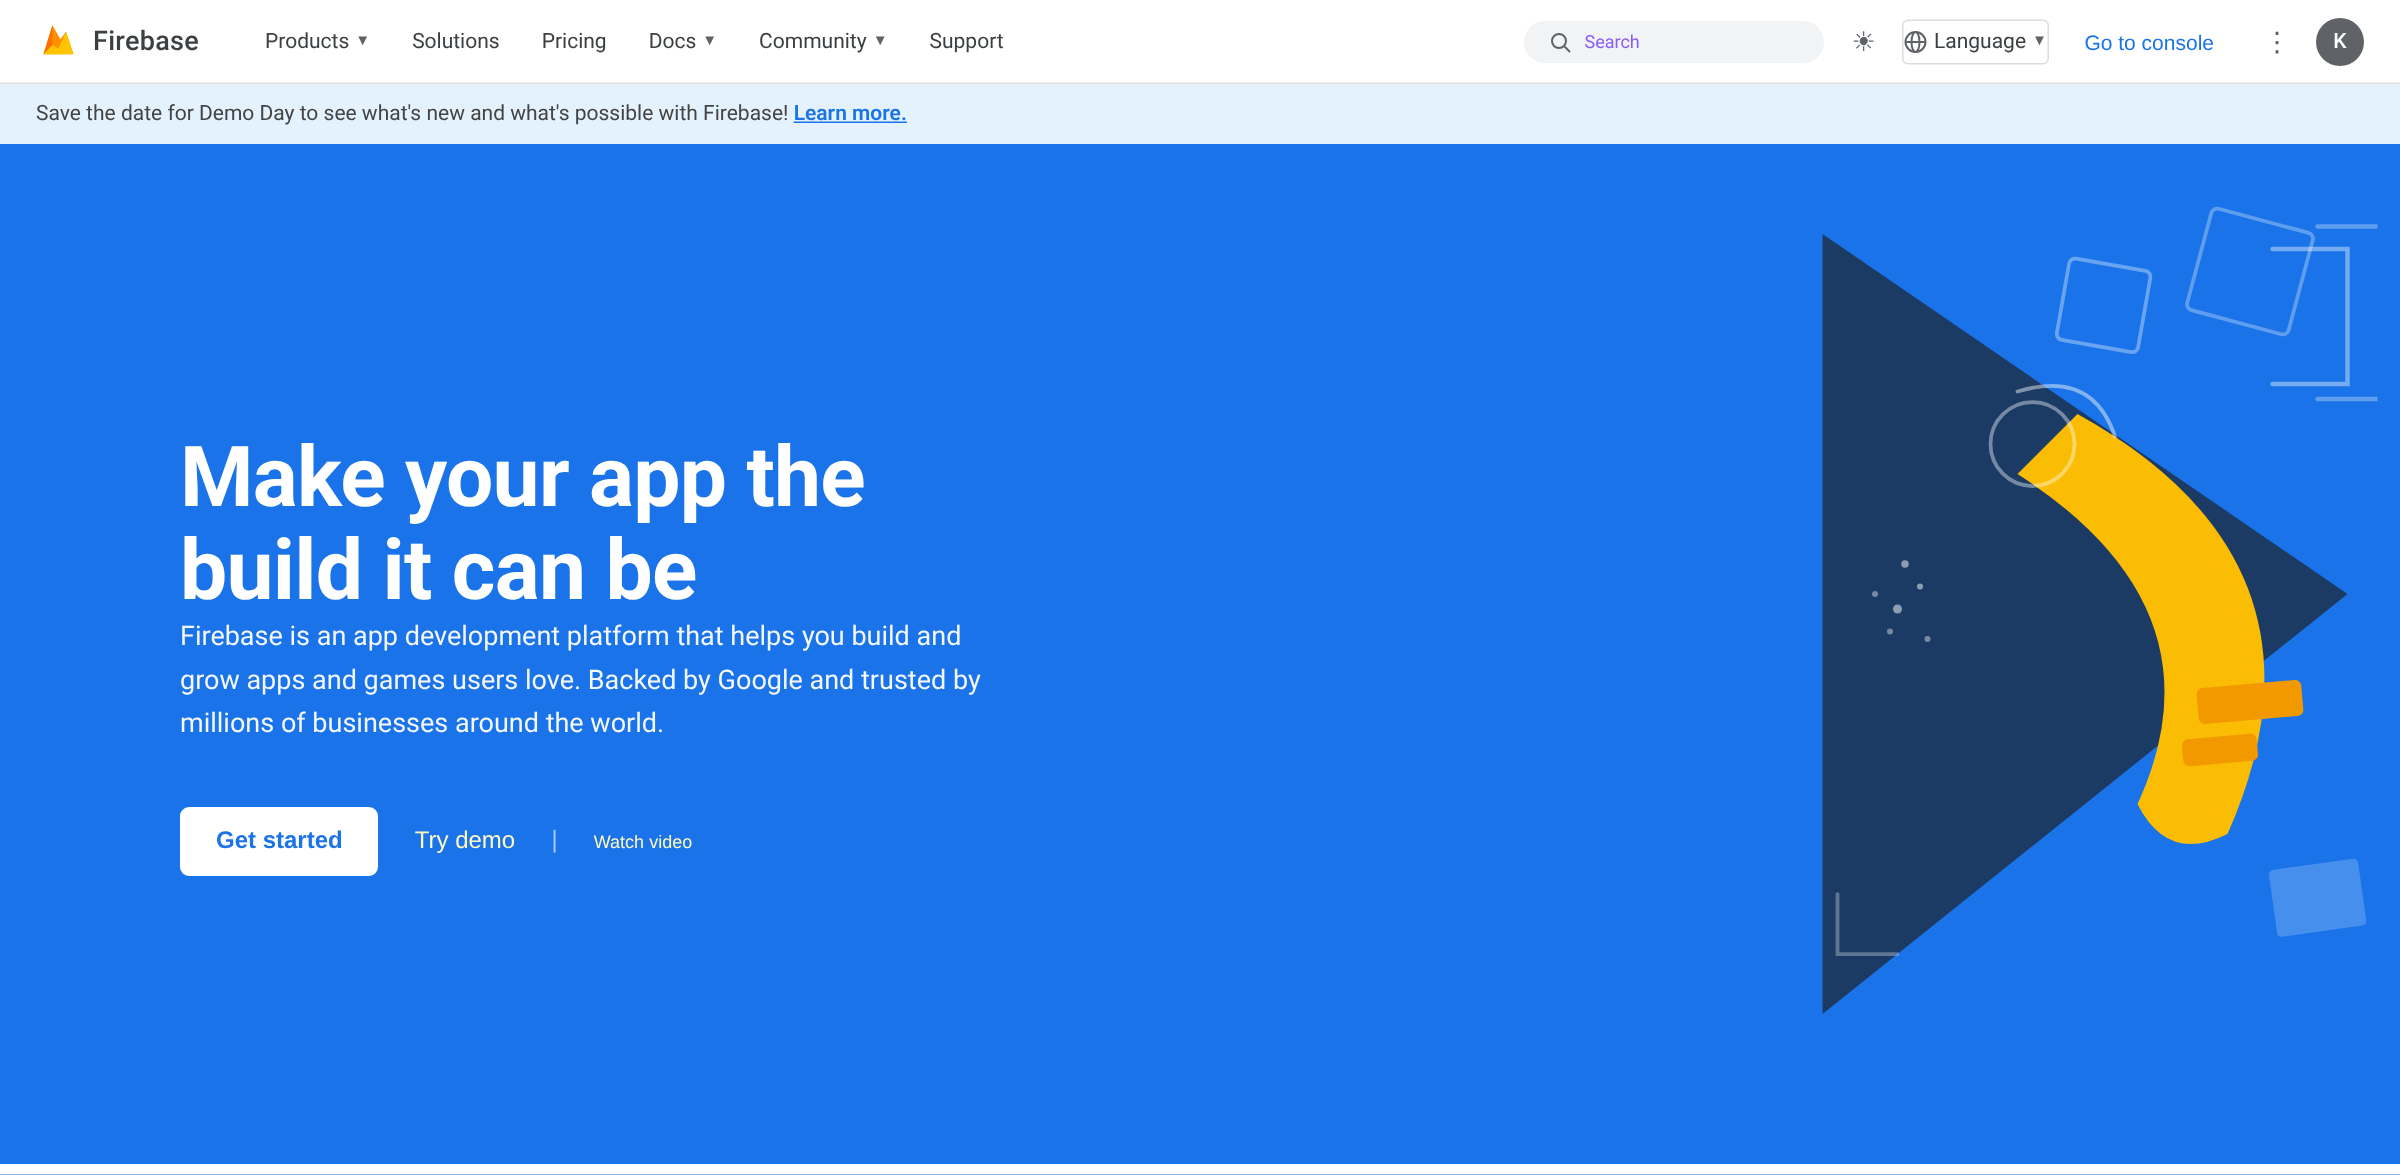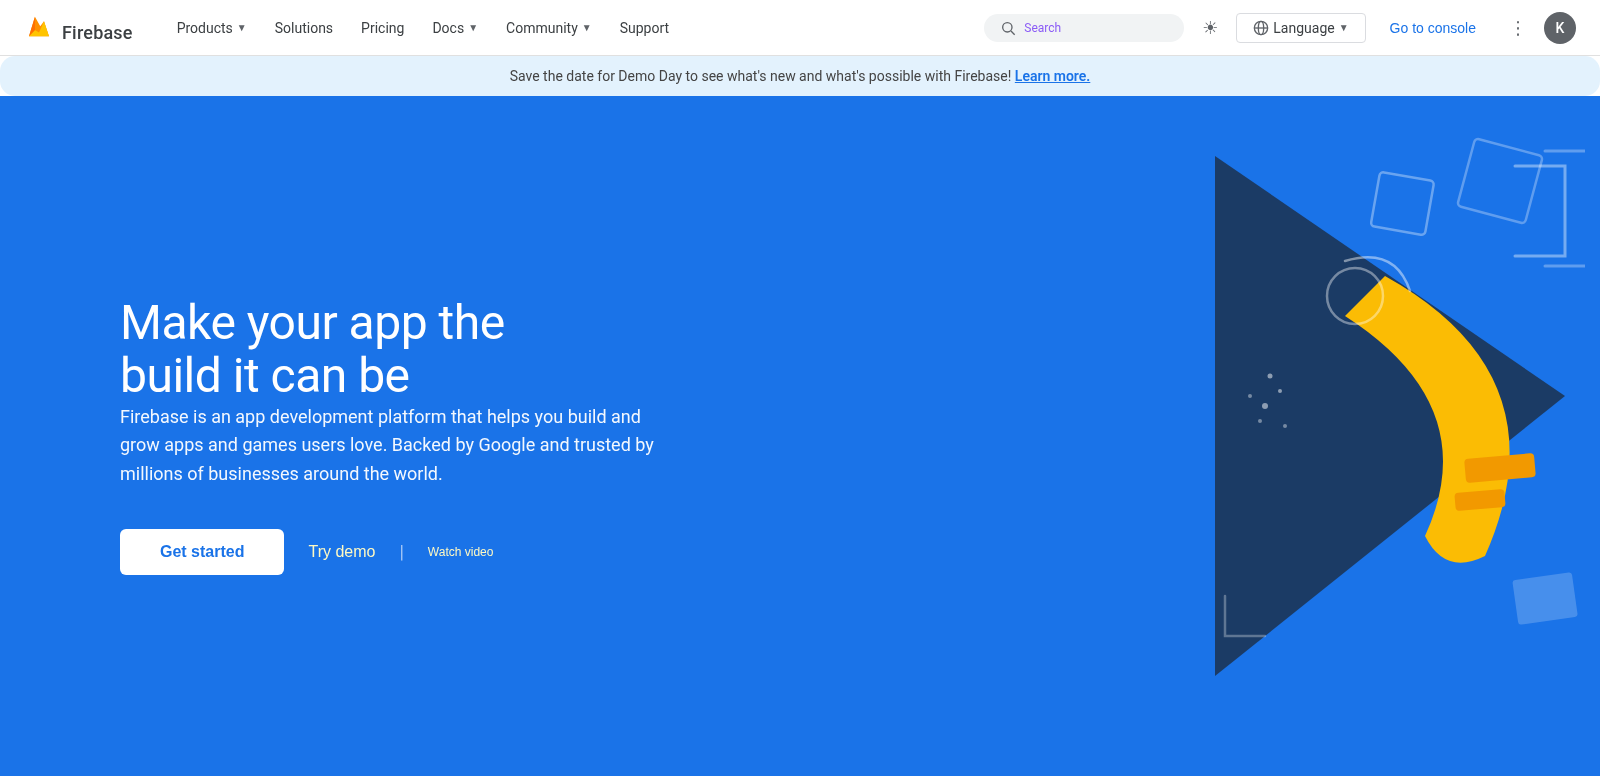--- a/index.html
+++ b/index.html
@@ -11,21 +11,21 @@
       align-items: center;
       height: 56px;
       padding: 0 24px;
       background: #fff;
       border-bottom: 1px solid #e0e0e0;
       position: relative;
       z-index: 10;
     }
     .navbar-logo {
       display: flex;
-      align-items: flex-end;
+      align-items: center;
       gap: 8px;
       margin-right: 32px;
       text-decoration: none;
     }
     .firebase-flame {
       width: 30px;
       height: 30px;
     }
     .navbar-brand {
       font-size: 18px;
@@ -81,21 +81,21 @@
       align-items: center;
       justify-content: center;
       cursor: pointer;
       color: #5f6368;
       font-size: 18px;
     }
     .language-btn {
       display: flex;
       align-items: center;
       gap: 4px;
-      padding: 6px 16px;
+      padding: 6px 0;
       border: 1px solid #dadce0;
       border-radius: 4px;
       font-size: 14px;
       color: #3c4043;
       cursor: pointer;
       background: #fff;
     }
     .console-btn {
       padding: 8px 16px;
       font-size: 14px;
@@ -128,25 +128,24 @@
       justify-content: center;
       color: white;
       font-size: 14px;
       font-weight: 500;
       cursor: pointer;
     }
 
     
     .announcement-banner {
       background: #e3f2fd;
-      text-align: center;
+      text-align: left;
       padding: 12px 24px;
       font-size: 14px;
       color: #1a73e8;
-      border-radius: 15px;
     }
     .announcement-banner span {
       color: #444;
     }
     .announcement-banner a {
       color: #1a73e8;
       font-weight: 600;
       text-decoration: underline;
     }
 
@@ -158,42 +157,42 @@
       align-items: center;
       padding: 60px 120px;
       position: relative;
       overflow: hidden;
     }
     .hero-content {
       max-width: 620px;
       z-index: 2;
     }
     .hero-title {
-      font-size: 48px;
-      font-weight: 400;
+      font-size: 56px;
+      font-weight: 700;
       color: #fff;
       line-height: 1.1;
       letter-spacing: -0.5px;
     }
     .hero-description {
       font-size: 18px;
       color: rgba(255,255,255,0.95);
       line-height: 1.6;
       margin-bottom: 40px;
       max-width: 560px;
     }
     .hero-buttons {
       display: flex;
       align-items: center;
       gap: 24px;
     }
     .btn-get-started {
       background: #fff;
       color: #1a73e8;
-      padding: 14px 40px;
+      padding: 14px 24px;
       border-radius: 6px;
       font-size: 16px;
       font-weight: 600;
       cursor: pointer;
       border: none;
       white-space: nowrap;
     }
     .btn-try-demo {
       color: #fef9c3;
       font-size: 16px;

